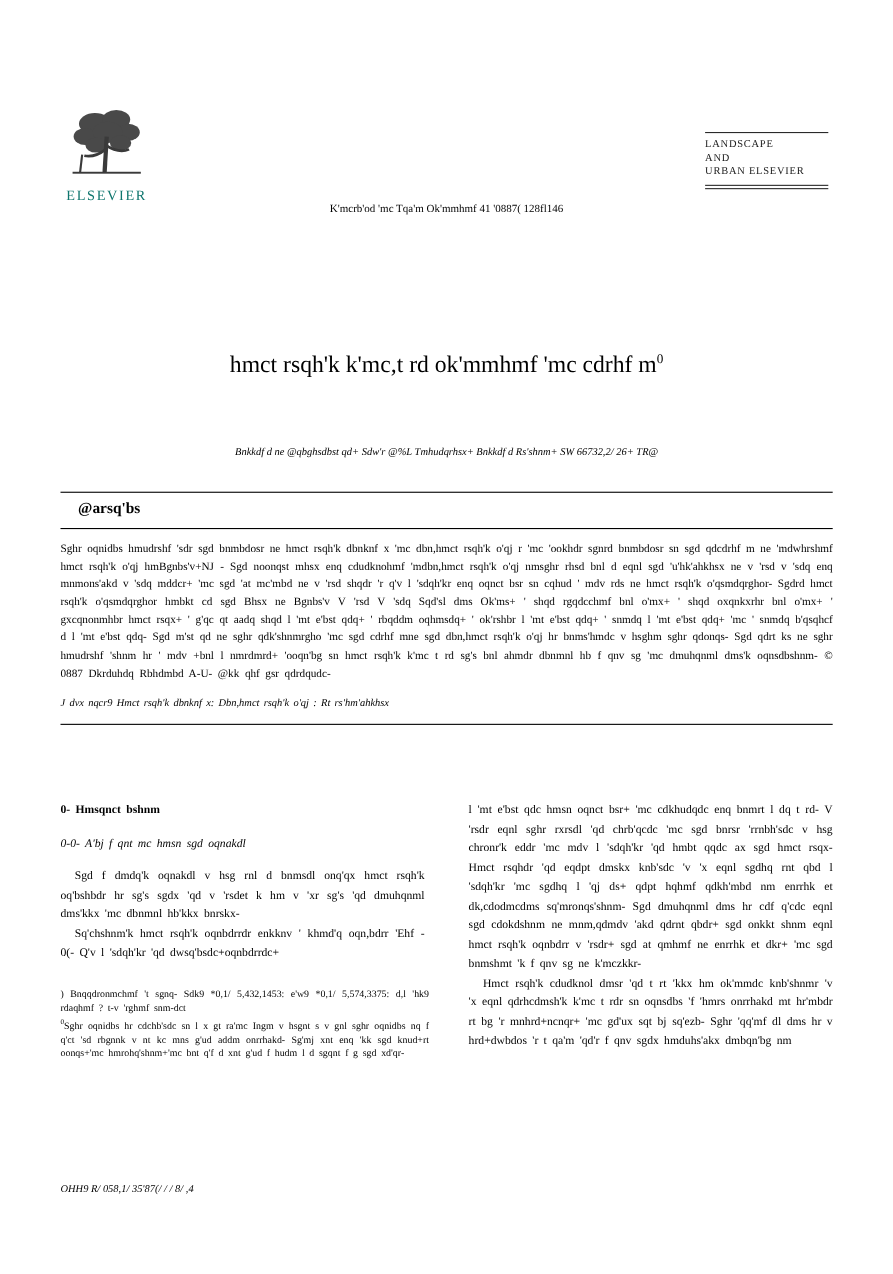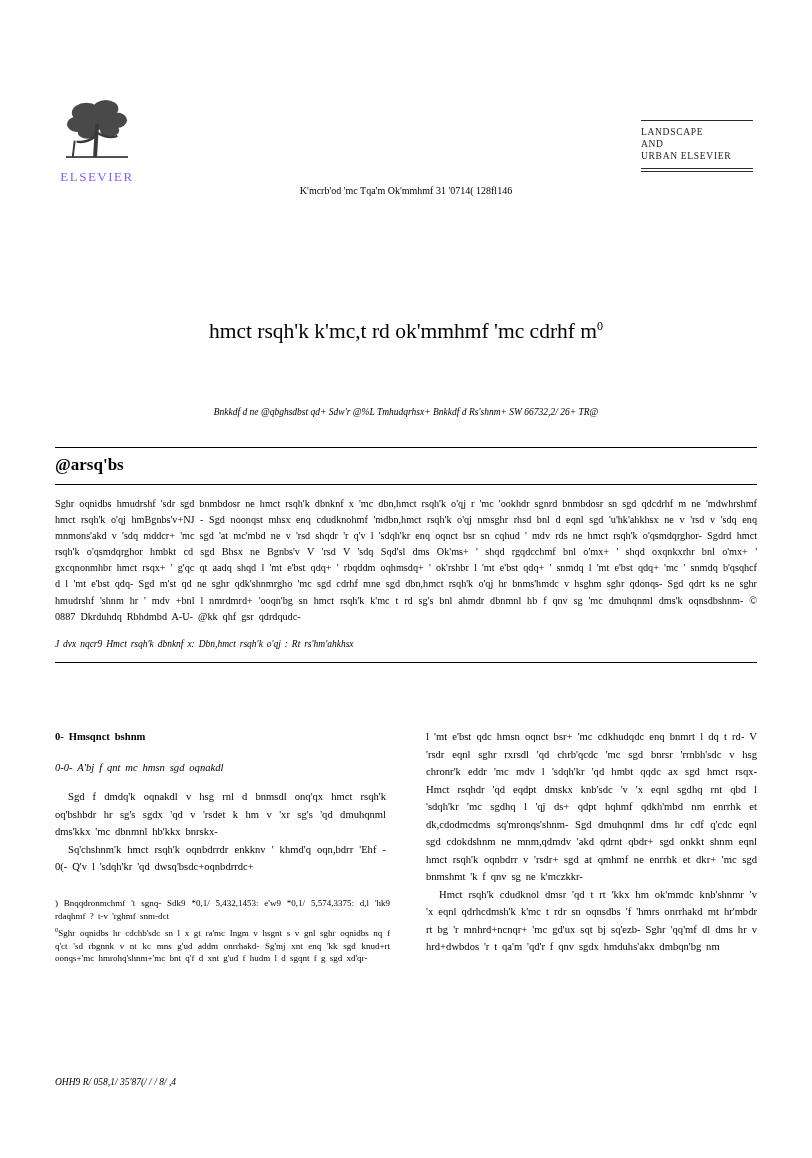--- a/index.html
+++ b/index.html
@@ -6,36 +6,36 @@
   .page{
     position:relative;
     width:812px;height:1158px;
     background:#ffffff;
     color:#000;
     font-family:"Liberation Serif","DejaVu Serif",serif;
     overflow:hidden;
   }
   
   .logo-block{position:absolute;left:55px;top:97px;width:84px;text-align:center;}
-  .logo-text{margin-top:4px;font-size:13px;letter-spacing:1.5px;color:#8b5cf6;}
+  .logo-text{margin-top:4px;font-size:13px;letter-spacing:1.5px;color:#0f766e;}
   .journal-box{position:absolute;left:641px;top:120px;width:112px;}
   .jrule{border-top:1.2px solid #2a2a2a;height:0;}
   .jrule.b1{margin-top:6px;}
   .jrule.b2{margin-top:2px;}
   .jname{padding-top:5px;font-size:9.5px;line-height:12px;letter-spacing:0.7px;color:#1c1c1c;}
   .citation{position:absolute;left:0;right:0;top:185px;text-align:center;font-size:10px;}
   
   .title{position:absolute;left:40px;right:40px;top:280px;text-align:center;font-size:21.5px;line-height:31px;}
   .title sup{font-size:12px;}
   .author{position:absolute;left:0;right:0;top:374px;text-align:center;font-size:14.5px;}
   .affiliation{position:absolute;left:0;right:0;top:407px;text-align:center;font-size:9.5px;font-style:italic;}
   
   .abstract{position:absolute;left:55px;top:447px;width:702px;}
   .rule{border-top:1px solid #000;height:0;}
-  .abs-head{margin:7px 0 9px 0;font-size:17px;font-weight:bold;}
+  .abs-head{margin:7px 0 9px 16px;font-size:14px;font-weight:bold;}
   .abs-text{margin:11px 0 0 0;font-size:10.2px;line-height:16.1px;word-spacing:2.5px;text-align:justify;}
   .keywords{margin:14px 0 0 0;font-size:9.5px;font-style:italic;word-spacing:1.5px;}
   .abstract .rule.bottom{margin-top:13px;}
   
   .columns{position:absolute;left:55px;top:728px;width:702px;display:flex;gap:40px;}
   .col{width:335px;font-size:10.6px;line-height:17.5px;word-spacing:2.2px;text-align:justify;}
   .col h3{margin:0 0 13px 0;font-size:10.6px;font-weight:bold;}
   .col h4{margin:0 0 12px 0;font-size:10.6px;font-weight:normal;font-style:italic;}
   .col p{margin:0;}
   .col p.indent{text-indent:13px;}
@@ -78,21 +78,21 @@
     <div class="jrule"></div>
     <div class="jname">
       <div>LANDSCAPE</div>
       <div>AND</div>
       <div>URBAN ELSEVIER</div>
     </div>
     <div class="jrule b1"></div>
     <div class="jrule b2"></div>
   </div>
 
-  <div class="citation">K'mcrb'od 'mc Tqa'm Ok'mmhmf 31 '0714( 128fl146</div>
+  <div class="citation">K'mcrb'od 'mc Tqa'm Ok'mmhmf 41 '0887( 128fl146</div>
 
   <div class="title">
     <br>
     <span>hmct rsqh'k k'mc,t rd ok'mmhmf 'mc cdrhf m</span><sup>0</sup>
   </div>
 
   <div class="affiliation">Bnkkdf d ne @qbghsdbst qd+ Sdw'r @%L Tmhudqrhsx+ Bnkkdf d Rs'shnm+ SW 66732,2/ 26+ TR@</div>
 
   <section class="abstract">
     <div class="rule"></div>

